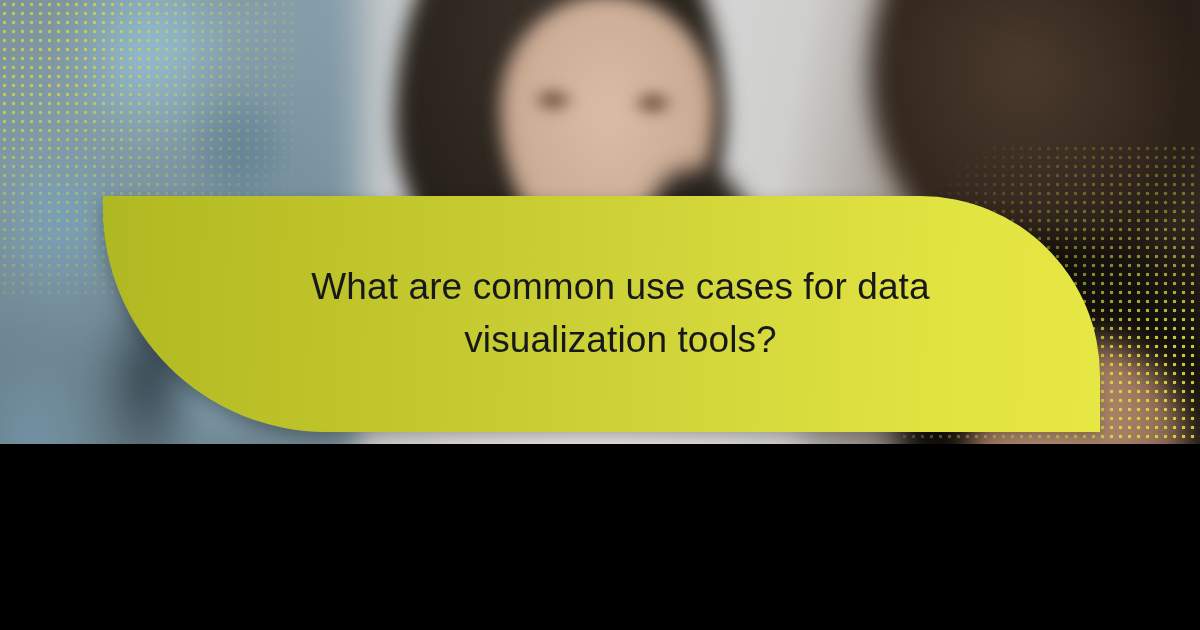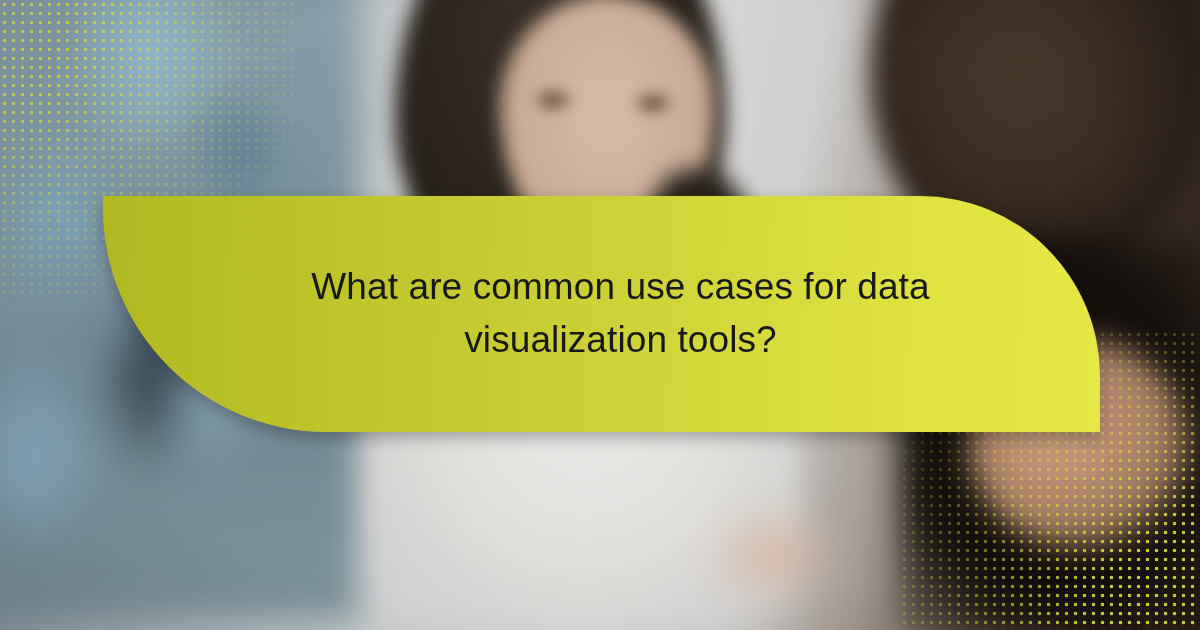--- a/index.html
+++ b/index.html
@@ -3,21 +3,21 @@
 <meta charset="utf-8">
 <style>
   html, body {
     margin: 0;
     padding: 0;
     background: #000;
   }
   #card {
     position: relative;
     width: 1200px;
-    height: 630px;
+    height: 444px;
     overflow: hidden;
     font-family: "Liberation Sans", sans-serif;
     background: #8d9aa0;
   }
 
   
   .bg-layer {
     position: absolute;
     inset: -60px;
     overflow: hidden;

